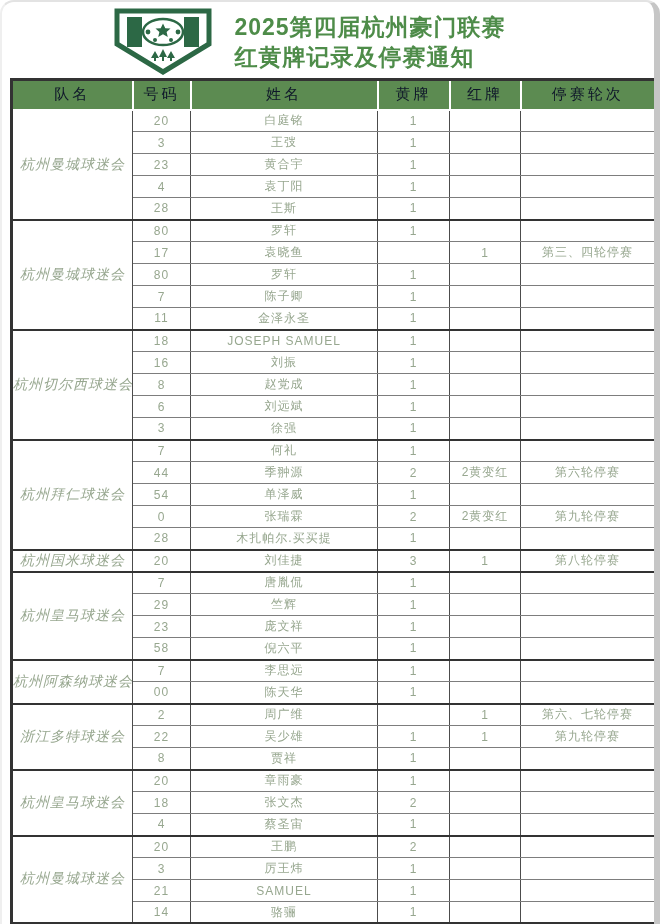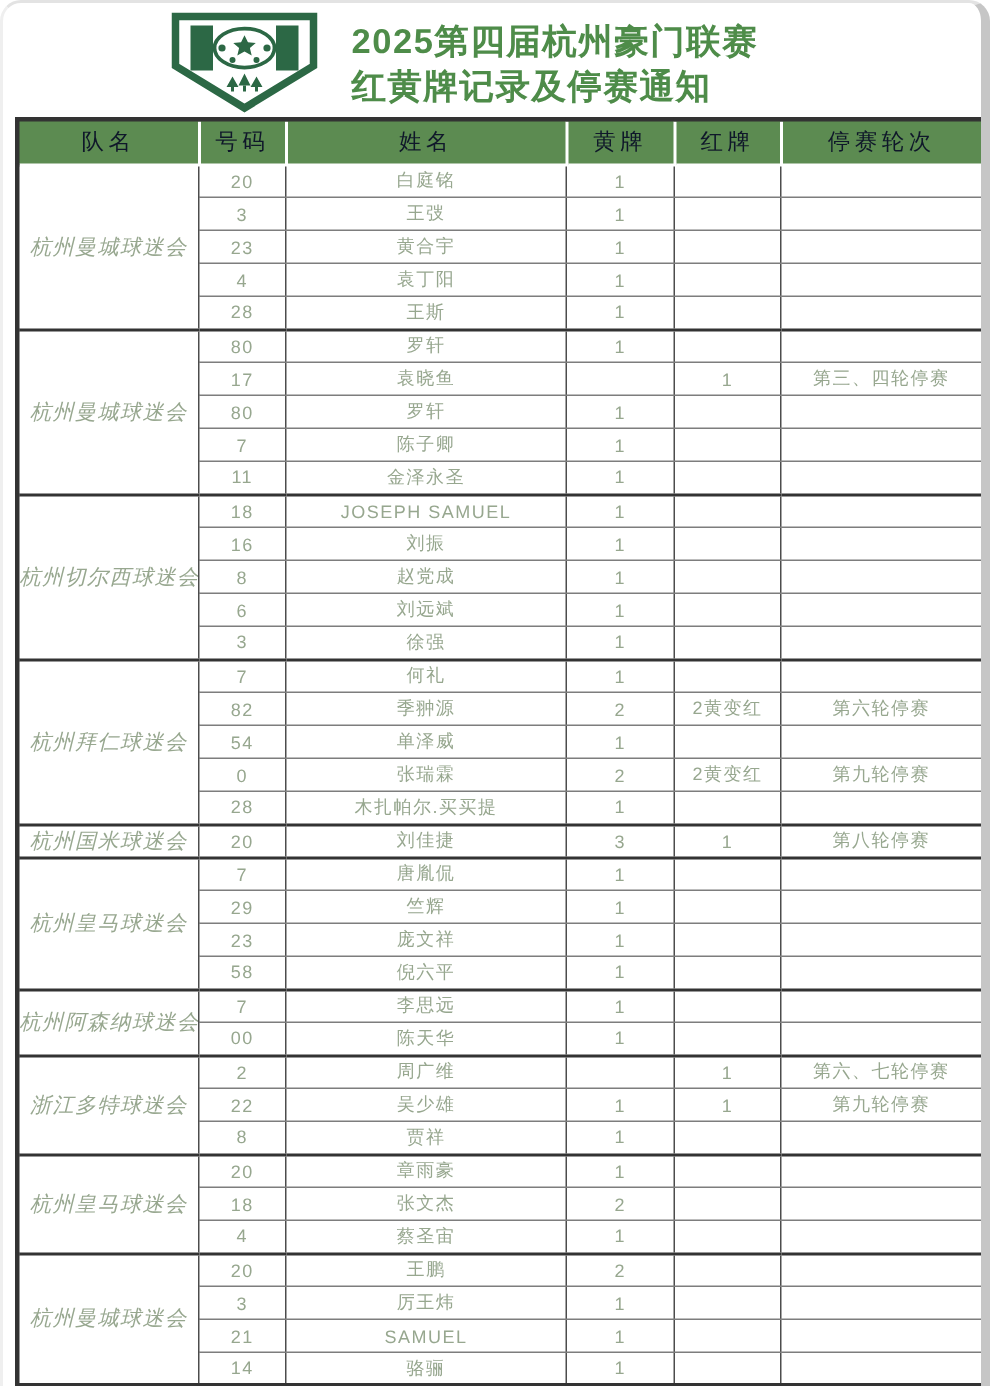--- a/index.html
+++ b/index.html
@@ -223,21 +223,21 @@
         </tr>
         <tr>
           <td class="team" rowspan="5">杭州拜仁球迷会</td>
           <td>7</td>
           <td>何礼</td>
           <td>1</td>
           <td></td>
           <td></td>
         </tr>
         <tr>
-          <td>82</td>
+          <td>44</td>
           <td>季翀源</td>
           <td>2</td>
           <td>2黄变红</td>
           <td>第六轮停赛</td>
         </tr>
         <tr>
           <td>54</td>
           <td>单泽威</td>
           <td>1</td>
           <td></td>

